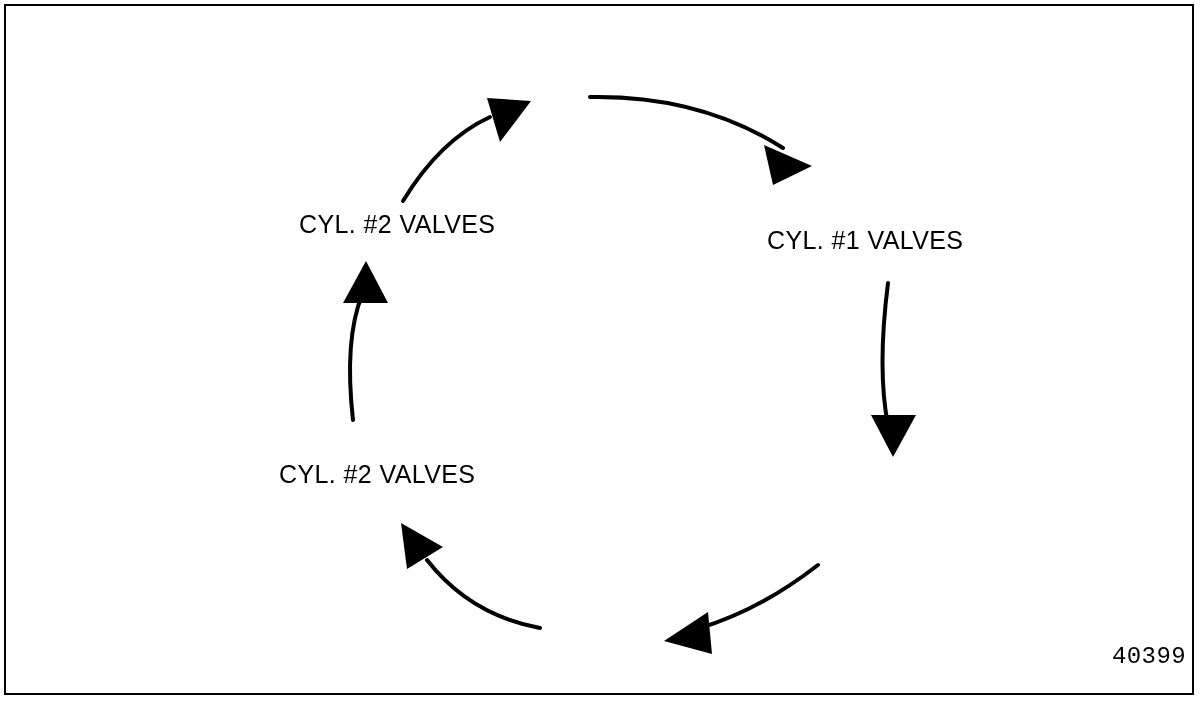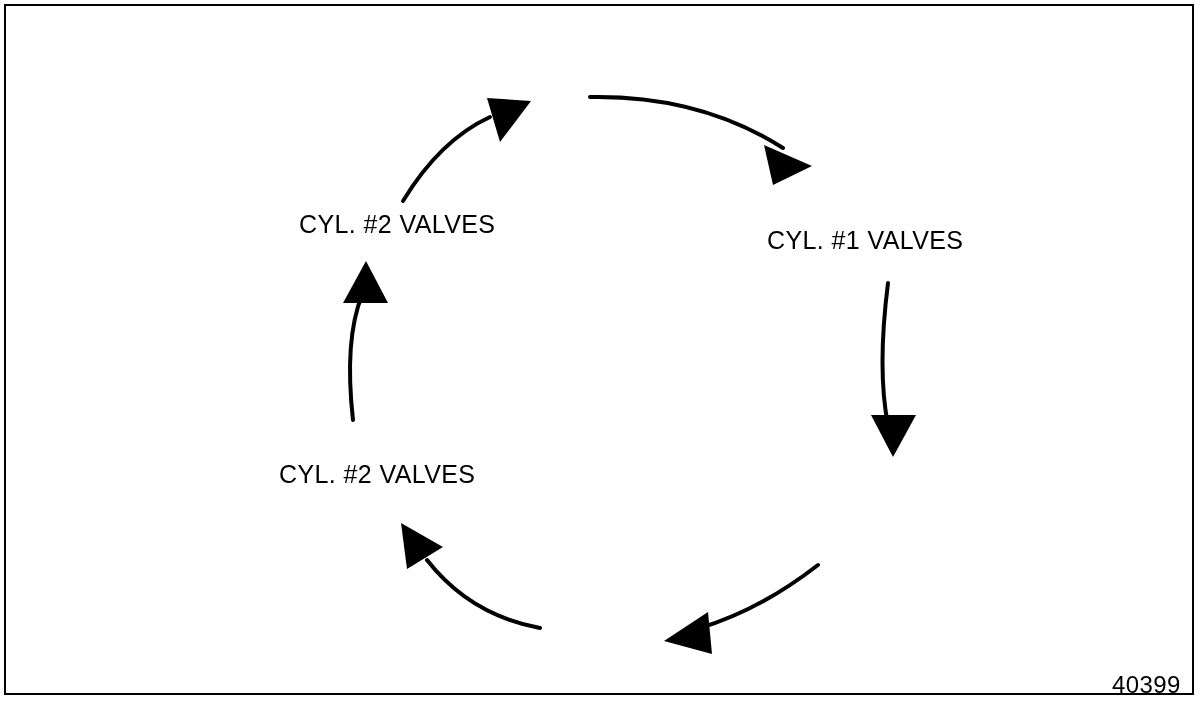--- a/index.html
+++ b/index.html
@@ -49,26 +49,25 @@
   #label-cyl1 { left: 767px; top: 228px; }
   #label-cyl2 { left: 299px; top: 212px; }
   #label-cyl3 { left: 767px; top: 503px; }
   #label-cyl4 { left: 279px; top: 462px; }
 
   #figure-number {
     position: absolute;
     left: 1112px;
     top: 645px;
     color: #000000;
-    font-family: Liberation Sans, sans-serif;
+    font-family: Liberation Mono, monospace;
     font-size: 24px;
     letter-spacing: 0.4px;
     white-space: nowrap;
     line-height: 1;
-    margin-top: 28px;
   }
 </style>
 </head>
 <body>
 
 <div id="page">
 
   <div id="frame"></div>
 
   <svg id="diagram-svg" viewBox="0 0 1202 703" xmlns="http://www.w3.org/2000/svg">

